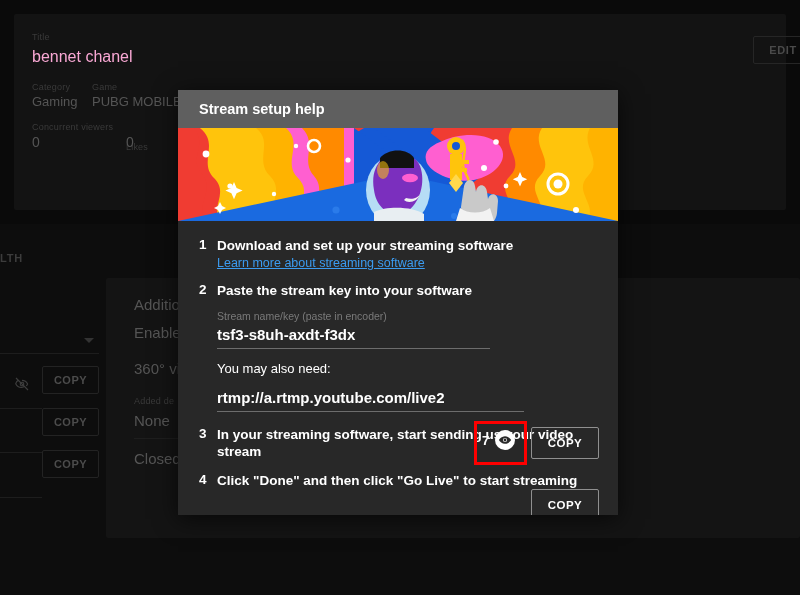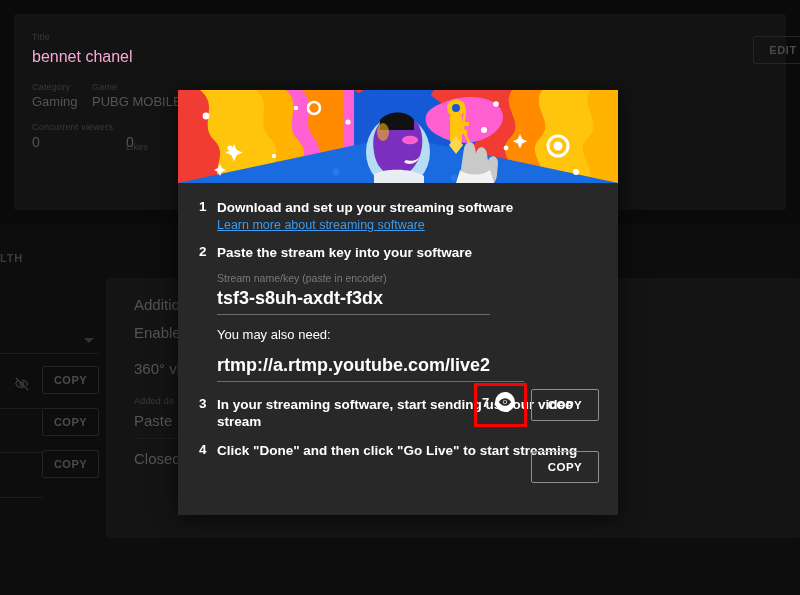--- a/index.html
+++ b/index.html
@@ -97,21 +97,21 @@
   .modal-banner { position: relative; width: 440px; height: 93px; background: #1250c8; overflow: hidden; }
   .modal-body { padding: 16px 21px 0 21px; position: relative; }
 
   .step { display: flex; align-items: flex-start; margin-bottom: 2px; }
   .step-num { width: 18px; color: #ffffff; font-size: 13.5px; font-weight: bold; flex: 0 0 18px; }
   .step-txt { color: #ffffff; font-size: 13.5px; font-weight: bold; line-height: 17px; }
   .step-link { color: #3b9bf0; font-size: 12.5px; margin: 2px 0 0 18px; display: block; }
 
   .field { position: relative; margin-left: 18px; padding-top: 9px; }
   .field-label { color: #7a7a7a; font-size: 10.5px; }
-  .field-value { color: #ffffff; font-size: 18px; font-weight: bold; padding-top: 4px; }
+  .field-value { color: #ffffff; font-size: 15px; font-weight: bold; padding-top: 4px; }
   .field-underline { height: 1px; background: #6d6d6d; margin-top: 5px; }
   .field-underline.short { width: 273px; }
   .field-underline.long  { width: 307px; }
 
   .also-need { color: #ffffff; font-size: 13px; margin: 12px 0 0 18px; }
 
   .copy-btn {
     position: absolute; width: 68px; height: 32px;
     border: 1px solid #909090; border-radius: 2px; background: transparent;
     color: #ffffff; font-size: 11.5px; font-weight: bold; letter-spacing: .5px;
@@ -176,27 +176,30 @@
     </svg>
 
     <div class="bg-copy bg-copy-1">COPY</div>
     <div class="bg-copy bg-copy-2">COPY</div>
     <div class="bg-copy bg-copy-3">COPY</div>
 
     <div class="lbl-lg bg-right-col bg-addl">Additional</div>
     <div class="lbl-lg bg-right-col bg-enable">Enable D</div>
     <div class="lbl-lg bg-right-col bg-360">360° vid</div>
     <div class="lbl-sm bg-right-col bg-added">Added de</div>
-    <div class="lbl-lg bg-right-col bg-none">Paste</div>
+    <div class="lbl-lg bg-right-col bg-none">None</div>
     <div class="bg-rule"></div>
     <div class="lbl-lg bg-right-col bg-closed">Closed c</div>
   </div>
 
   <div class="modal">
 
+    <div class="modal-titlebar">
+      <span class="modal-title">Stream setup help</span>
+    </div>
 
     <div class="modal-banner">
       <svg width="440" height="93" viewBox="0 0 440 93">
         <rect x="0" y="0" width="440" height="93" fill="#1559d6"></rect>
 
         <path d="M0 0 H186 L110 46 L186 93 H0 Z" fill="#f03c32"></path>
         <path d="M16 0 C 30 18, 10 30, 24 46 C 38 62, 16 76, 28 93 L0 93 L0 0 Z" fill="#f03c32"></path>
         <path d="M22 0 C 42 16, 20 34, 36 50 C 52 66, 30 80, 44 93 L150 93 L150 0 Z" fill="#ffc40c"></path>
         <path d="M78 0 C 96 14, 76 32, 92 48 C 108 64, 86 80, 100 93 L150 93 L150 0 Z" fill="#ffb300"></path>
         <path d="M108 0 C 126 16, 104 34, 120 50 C 136 66, 114 80, 128 93 L176 93 L176 0 Z" fill="#ff5fd0"></path>

